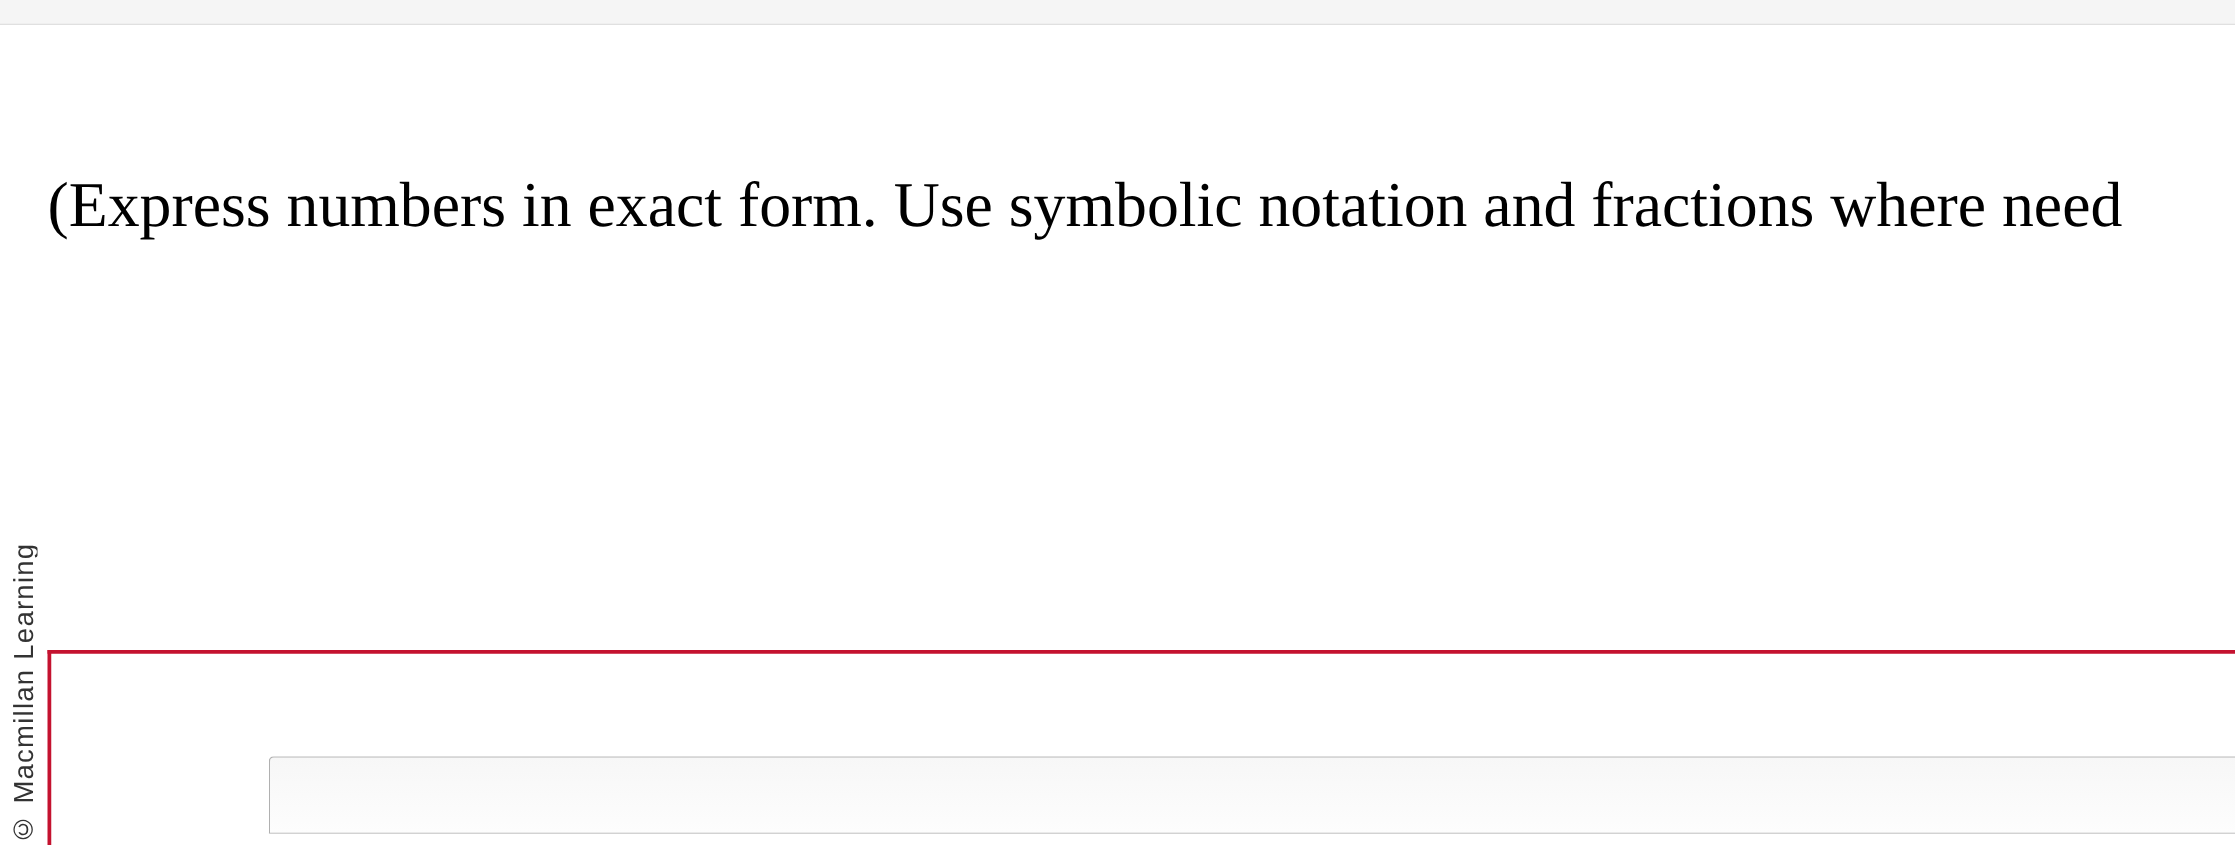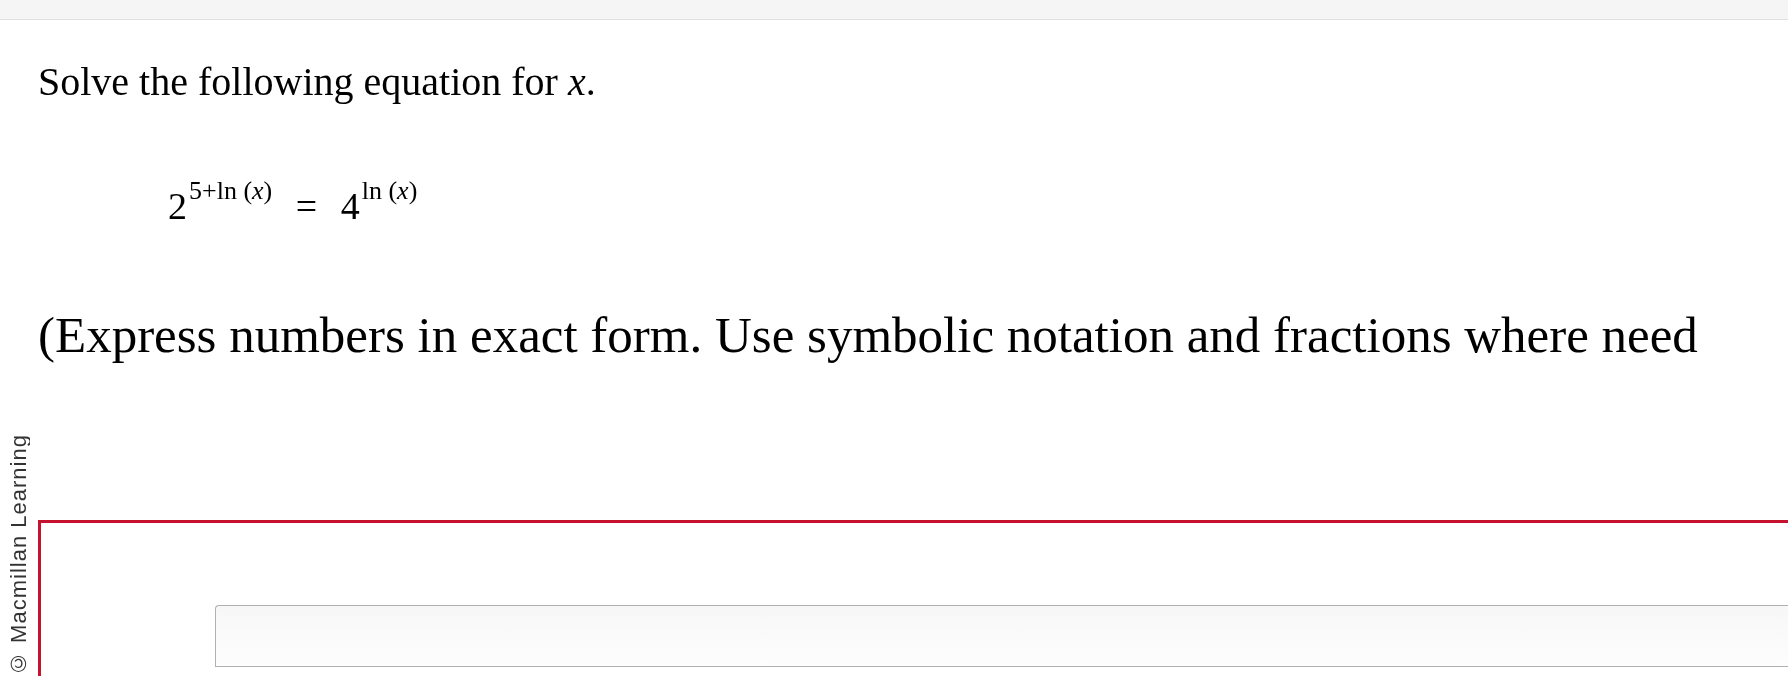--- a/index.html
+++ b/index.html
@@ -102,28 +102,20 @@
   }
 </style>
 </head>
 <body>
 
 <div class="top-divider"></div>
 
 <div class="copyright-vertical">© Macmillan Learning</div>
 
 <div class="content">
-  <div class="prompt">
-    <span>Solve the following equation for </span><i>x</i><span>.</span>
-  </div>
 
-  <div class="equation-block">
-    <span class="eq-base">2</span><span class="eq-sup"><span>5+ln (</span><i>x</i><span>)</span></span>
-    <span class="eq-eq">=</span>
-    <span class="eq-base">4</span><span class="eq-sup"><span>ln (</span><i>x</i><span>)</span></span>
-  </div>
 
   <div class="instructions">(Express numbers in exact form. Use symbolic notation and fractions where need</div>
 </div>
 
 <div class="answer-frame">
   <div class="answer-input" value=""></div>
 </div>
 
 </body></html>

